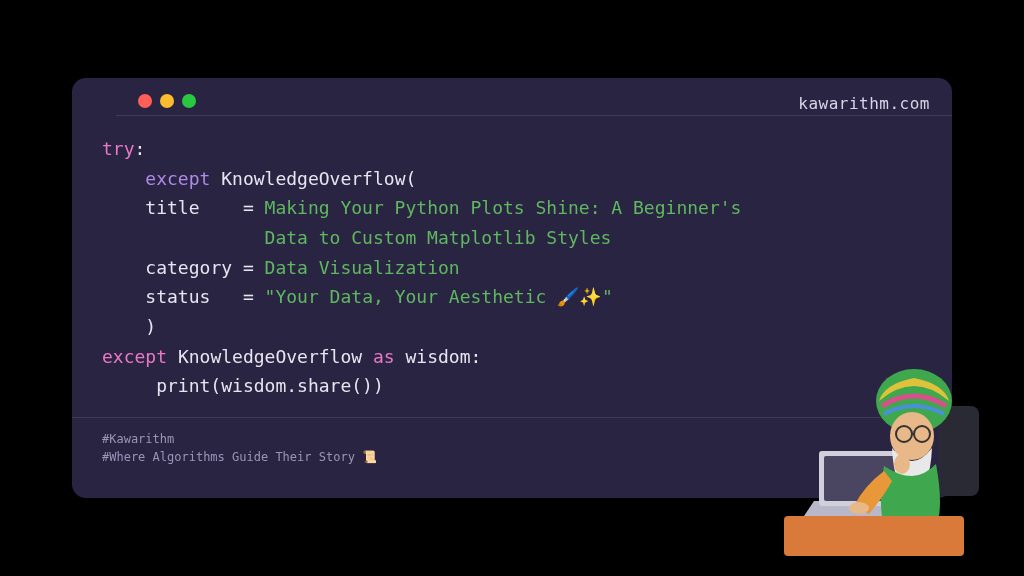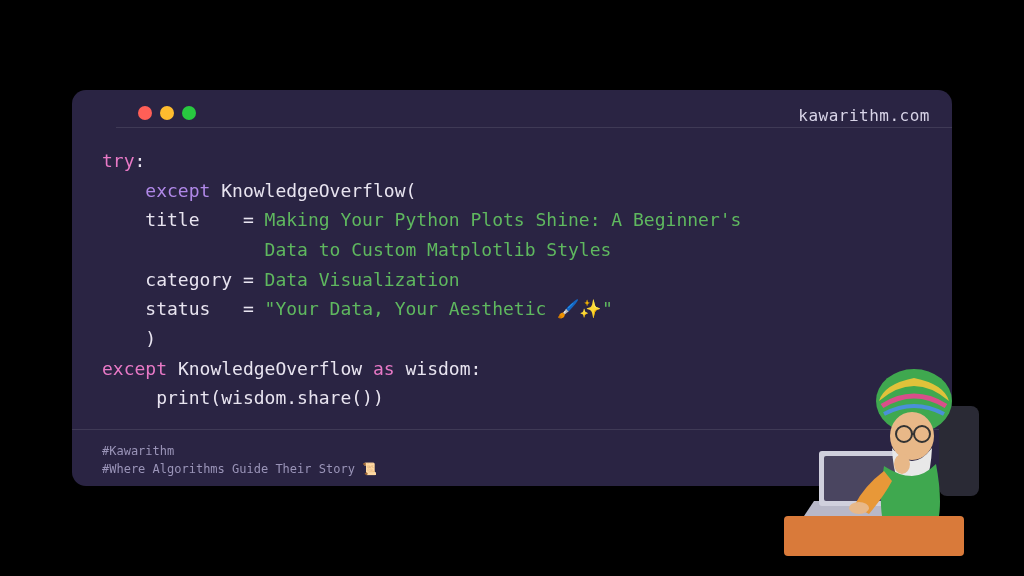--- a/index.html
+++ b/index.html
@@ -57,21 +57,21 @@
       color: #e8e4f0;
       border-bottom: 1px solid rgba(255,255,255,0.1);
     }
     .line { white-space: pre; }
     .kw-pink { color: #e879c6; }
     .kw-purple { color: #b088e8; }
     .ident { color: #e8e4f0; }
     .punct { color: #e8e4f0; }
     .val-green { color: #5fb85f; text-align: right; }
     .footer {
-      padding: 12px 30px 8px 30px;
+      padding: 12px 30px 32px 30px;
       font-size: 12px;
       color: #9a94b8;
       line-height: 1.5;
     }
     .illustration {
       position: absolute;
       right: 30px;
       bottom: 20px;
       width: 210px;
       height: 200px;

